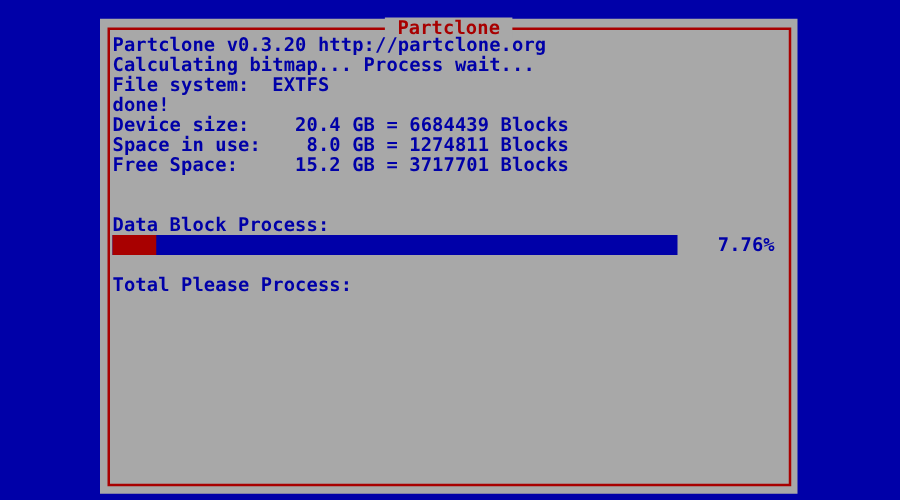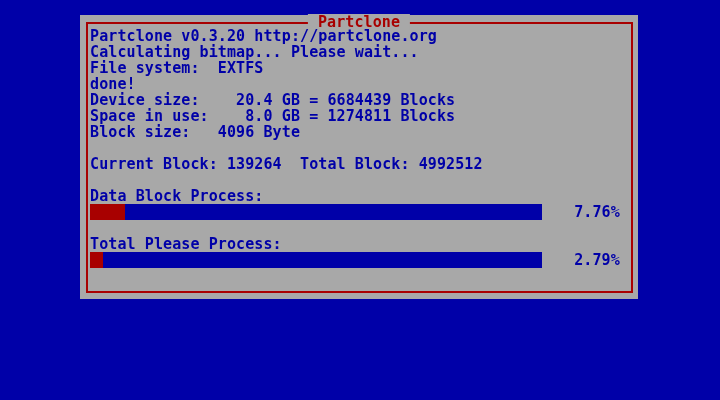--- a/index.html
+++ b/index.html
@@ -10,21 +10,21 @@
   }
   html,body{margin:0;padding:0;}
   body{
     width:720px;height:400px;overflow:hidden;
     background:var(--bg);
     font-family:"DejaVu Sans Mono", monospace;
     font-weight:bold;
     position:relative;
   }
   .panel{
-    position:absolute;left:80px;top:15px;width:558px;height:284px;
+    position:absolute;left:80px;top:15px;width:558px;height:380px;
     background:var(--panel);
     text-decoration:underline;
   }
   .panel-border{
     position:absolute;left:6px;top:7px;right:5px;bottom:6px;
     border:2px solid var(--red);
     z-index:1;
   }
   .panel-title{
     position:absolute;top:-1px;left:50%;transform:translateX(-50%);
@@ -67,38 +67,31 @@
   }
 </style>
 </head>
 <body>
 
 <div class="panel">
   <div class="panel-border"></div>
   <div class="panel-title">Partclone</div>
   <div class="content">
       <div class="tline">Partclone v0.3.20 http://partclone.org</div>
-      <div class="tline">Calculating bitmap... Please wait...</div>
+      <div class="tline">Calculating bitmap... Process wait...</div>
       <div class="tline">File system:  EXTFS</div>
       <div class="tline">done!</div>
       <div class="tline">Device size:    20.4 GB = 6684439 Blocks</div>
       <div class="tline">Space in use:    8.0 GB = 1274811 Blocks</div>
-      <div class="tline">Block size:   4096 Byte</div>
+      <div class="tline">Free Space:     15.2 GB = 3717701 Blocks</div>
       <div class="tline"></div>
-      <div class="tline">Current Block: 139264  Total Block: 4992512</div>
       <div class="tline"></div>
       <div class="tline">Data Block Process:</div>
       <div class="bar-row">
         <div class="bar">
           <div class="bar-fill" style="width: 7.76%;"></div>
         </div>
         <span class="pct">7.76%</span>
       </div>
       <div class="tline"></div>
       <div class="tline">Total Please Process:</div>
-      <div class="bar-row">
-        <div class="bar">
-          <div class="bar-fill" style="width: 2.79%;"></div>
-        </div>
-        <span class="pct">2.79%</span>
-      </div>
     </div>
 </div>
 
 </body></html>

